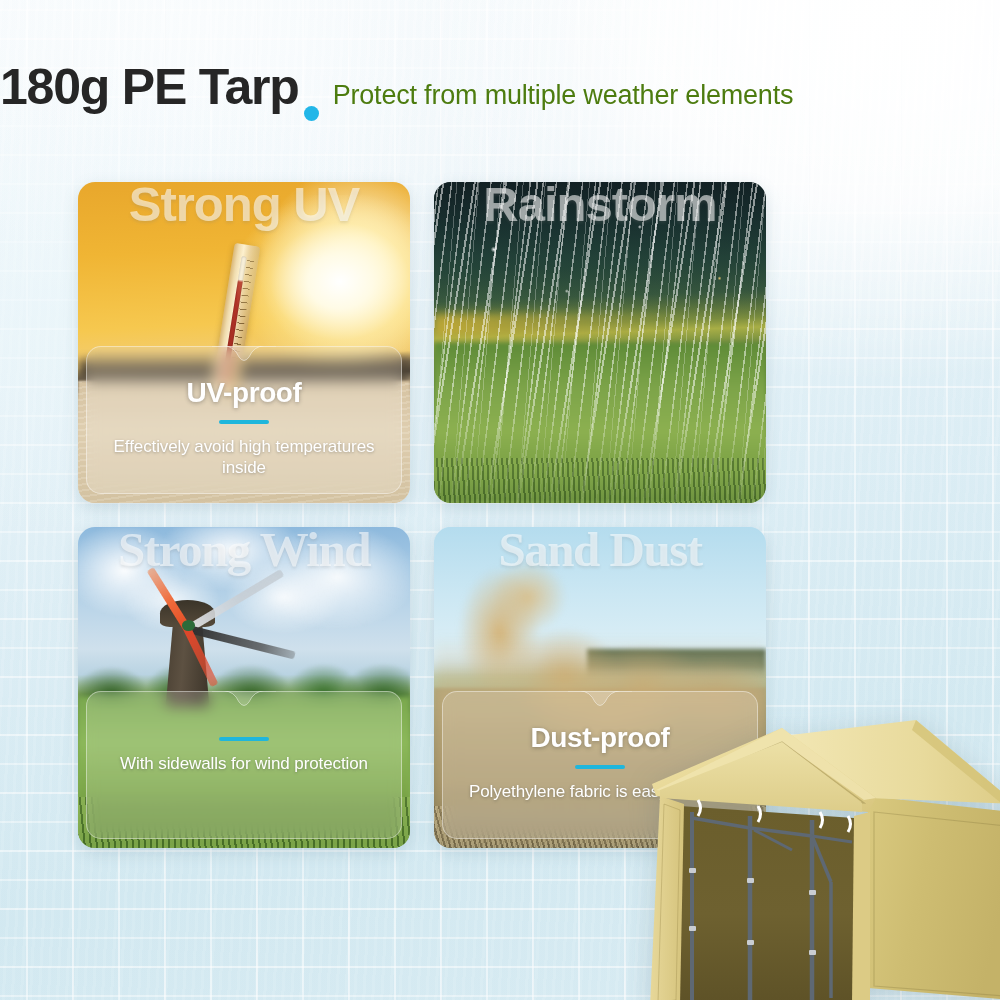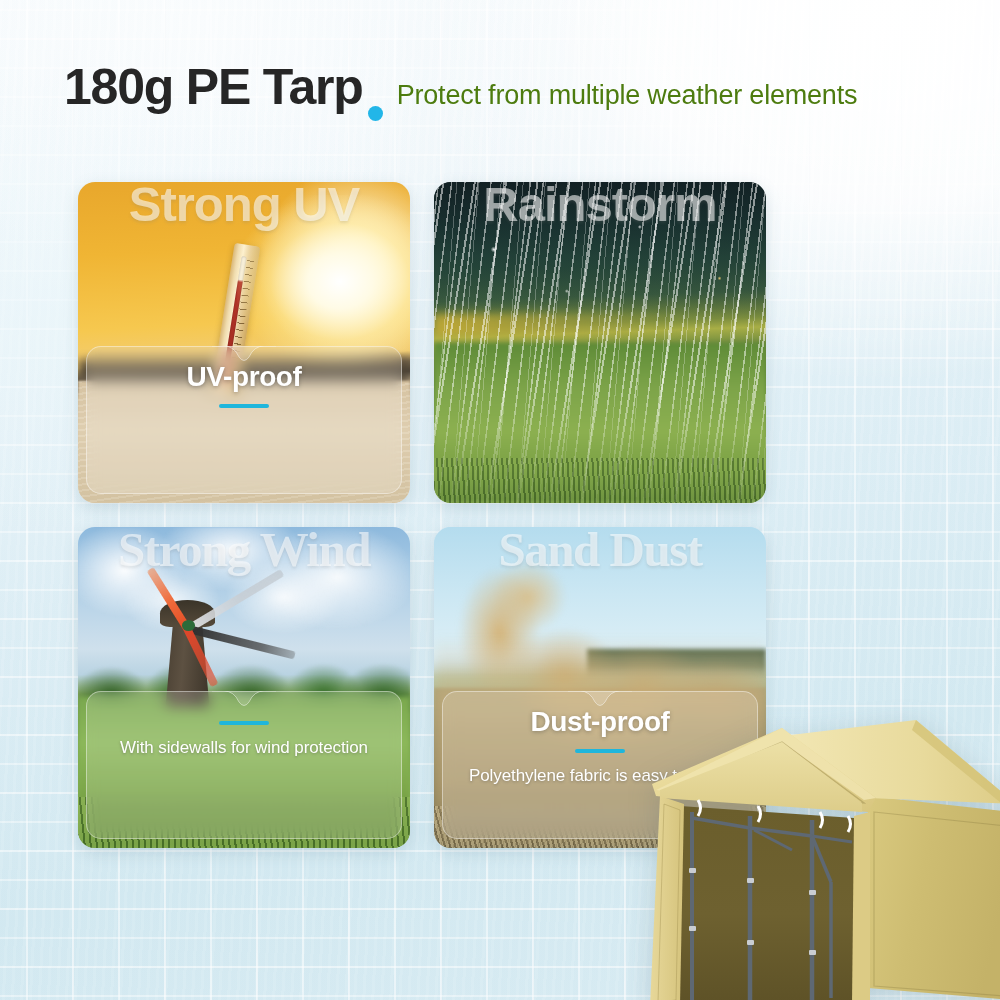--- a/index.html
+++ b/index.html
@@ -46,21 +46,21 @@
   }
   .bg-vgrain{
     position:absolute; inset:0;
     background-image:repeating-linear-gradient(93deg, rgba(255,255,255,0.16) 0 3px, rgba(190,215,228,0.05) 3px 9px);
     opacity:.5;
   }
 
   
   #header{
     position:absolute; left:0; top:62px; width:879px; height:62px;
-    display:flex; align-items:baseline; z-index:6; padding-left:64px;
+    display:flex; align-items:baseline; z-index:6; 
   }
   #title{
     font-size:50px; font-weight:bold; color:#262626;
     letter-spacing:-1.2px; line-height:1;
     font-family:"Liberation Sans", sans-serif;
   }
   #title-dot{
     width:15px; height:15px; border-radius:50%;
     background:#22b6e8; margin-left:5px; margin-right:14px;
     align-self:flex-end; margin-bottom:3px; flex:none;
@@ -98,21 +98,21 @@
   
   .panel{
     position:absolute; left:8px; right:8px; bottom:9px; height:148px;
     z-index:5;
     background:rgba(255,255,255,.17);
     backdrop-filter:blur(7px);
     -webkit-backdrop-filter:blur(7px);
     border:1px solid rgba(255,255,255,.42);
     border-radius:15px;
     display:flex; flex-direction:column; align-items:center;
-    padding-top:16px;
+    padding-top:32px;
     overflow:visible;
   }
   .panel .notch{
     position:absolute; top:-1px; left:50%; transform:translateX(-50%);
     width:64px; height:18px; pointer-events:none;
   }
   .p-title{
     font-size:28px; font-weight:bold; color:#ffffff;
     text-shadow:0 1px 4px rgba(60,60,60,.42);
     letter-spacing:-.4px; line-height:1;
@@ -353,20 +353,21 @@
       </div>
       <div class="glow"></div>
     </div>
     <div class="wm">Strong UV</div>
     <div class="panel">
       <svg class="notch" viewBox="0 0 64 18" preserveAspectRatio="none">
         <path d="M0 0 L12 0 Q22 0 27 11 Q32 18 37 11 Q42 0 52 0 L64 0 L64 -2 L0 -2 Z" fill="rgba(255,255,255,0.17)" stroke="rgba(255,255,255,0.45)" stroke-width="1"></path>
       </svg>
       <div class="p-title">UV-proof</div>
       <div class="p-rule"></div>
+      <div class="p-desc">Effectively avoid high temperatures inside</div>
     </div>
   </div>
 
   <div class="card">
     <div class="photo ph-rain">
       <div class="grass"></div>
       <div class="grasstex"></div>
       <div class="yellowband"></div>
       <div class="darktop"></div>
       <div class="rainlayer"></div>

